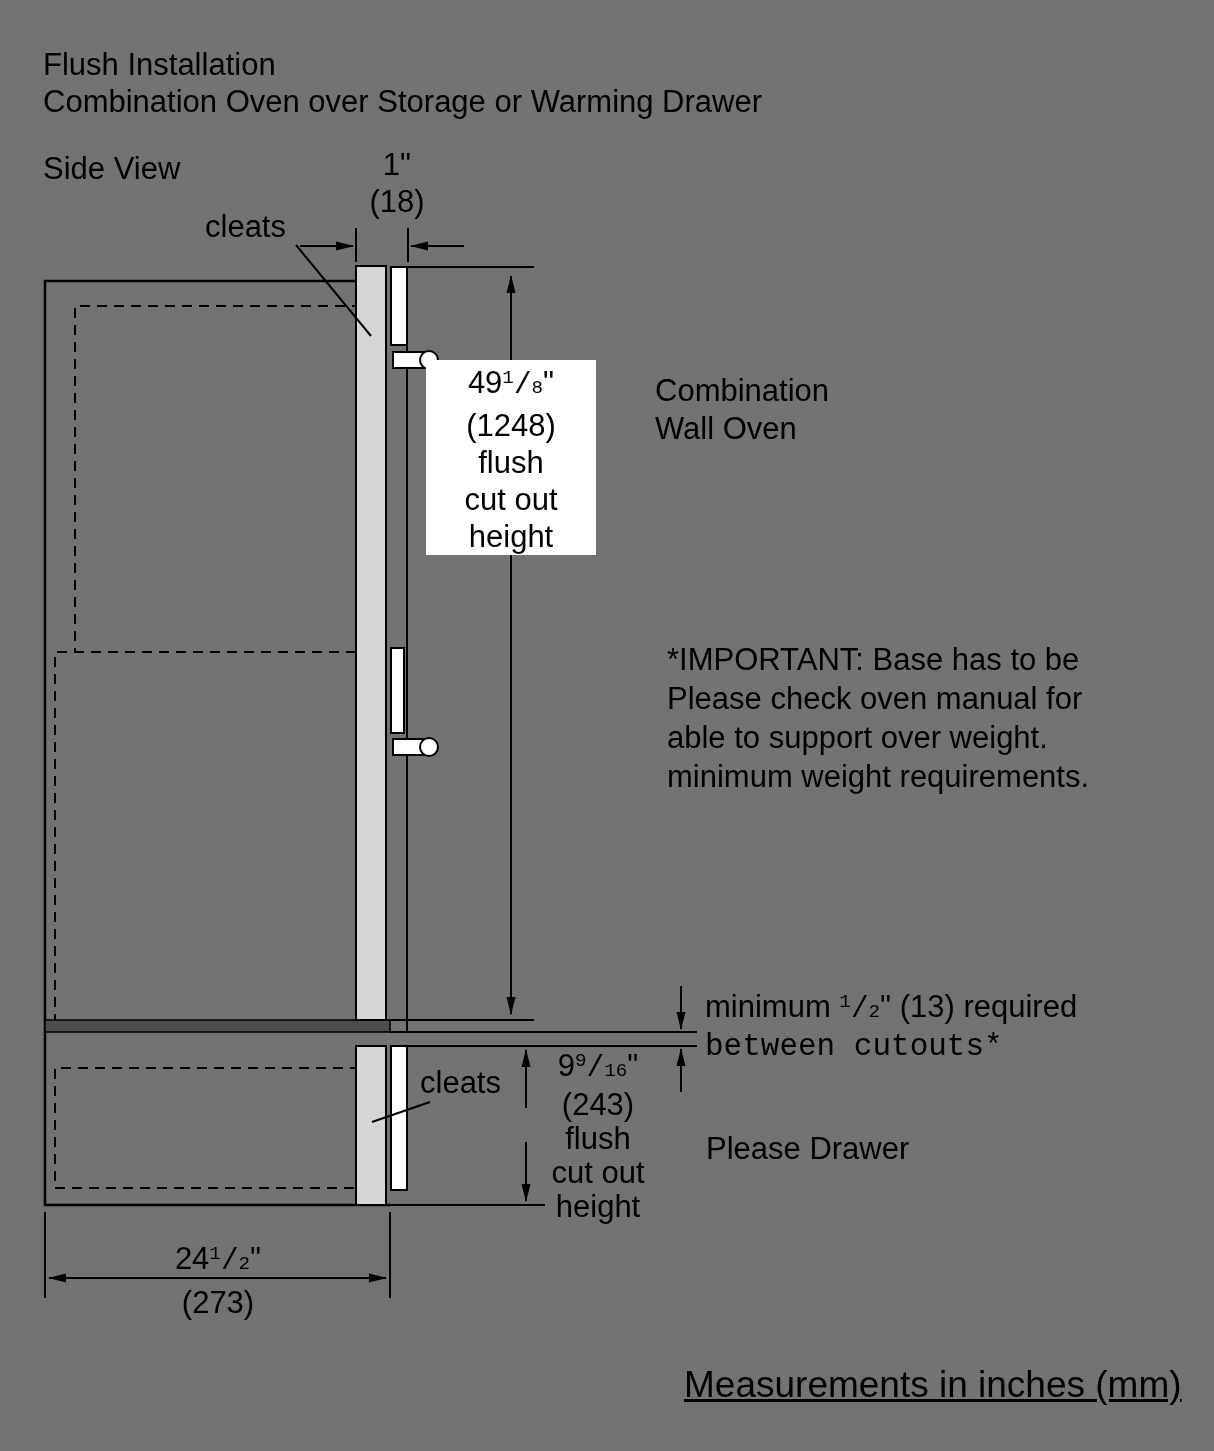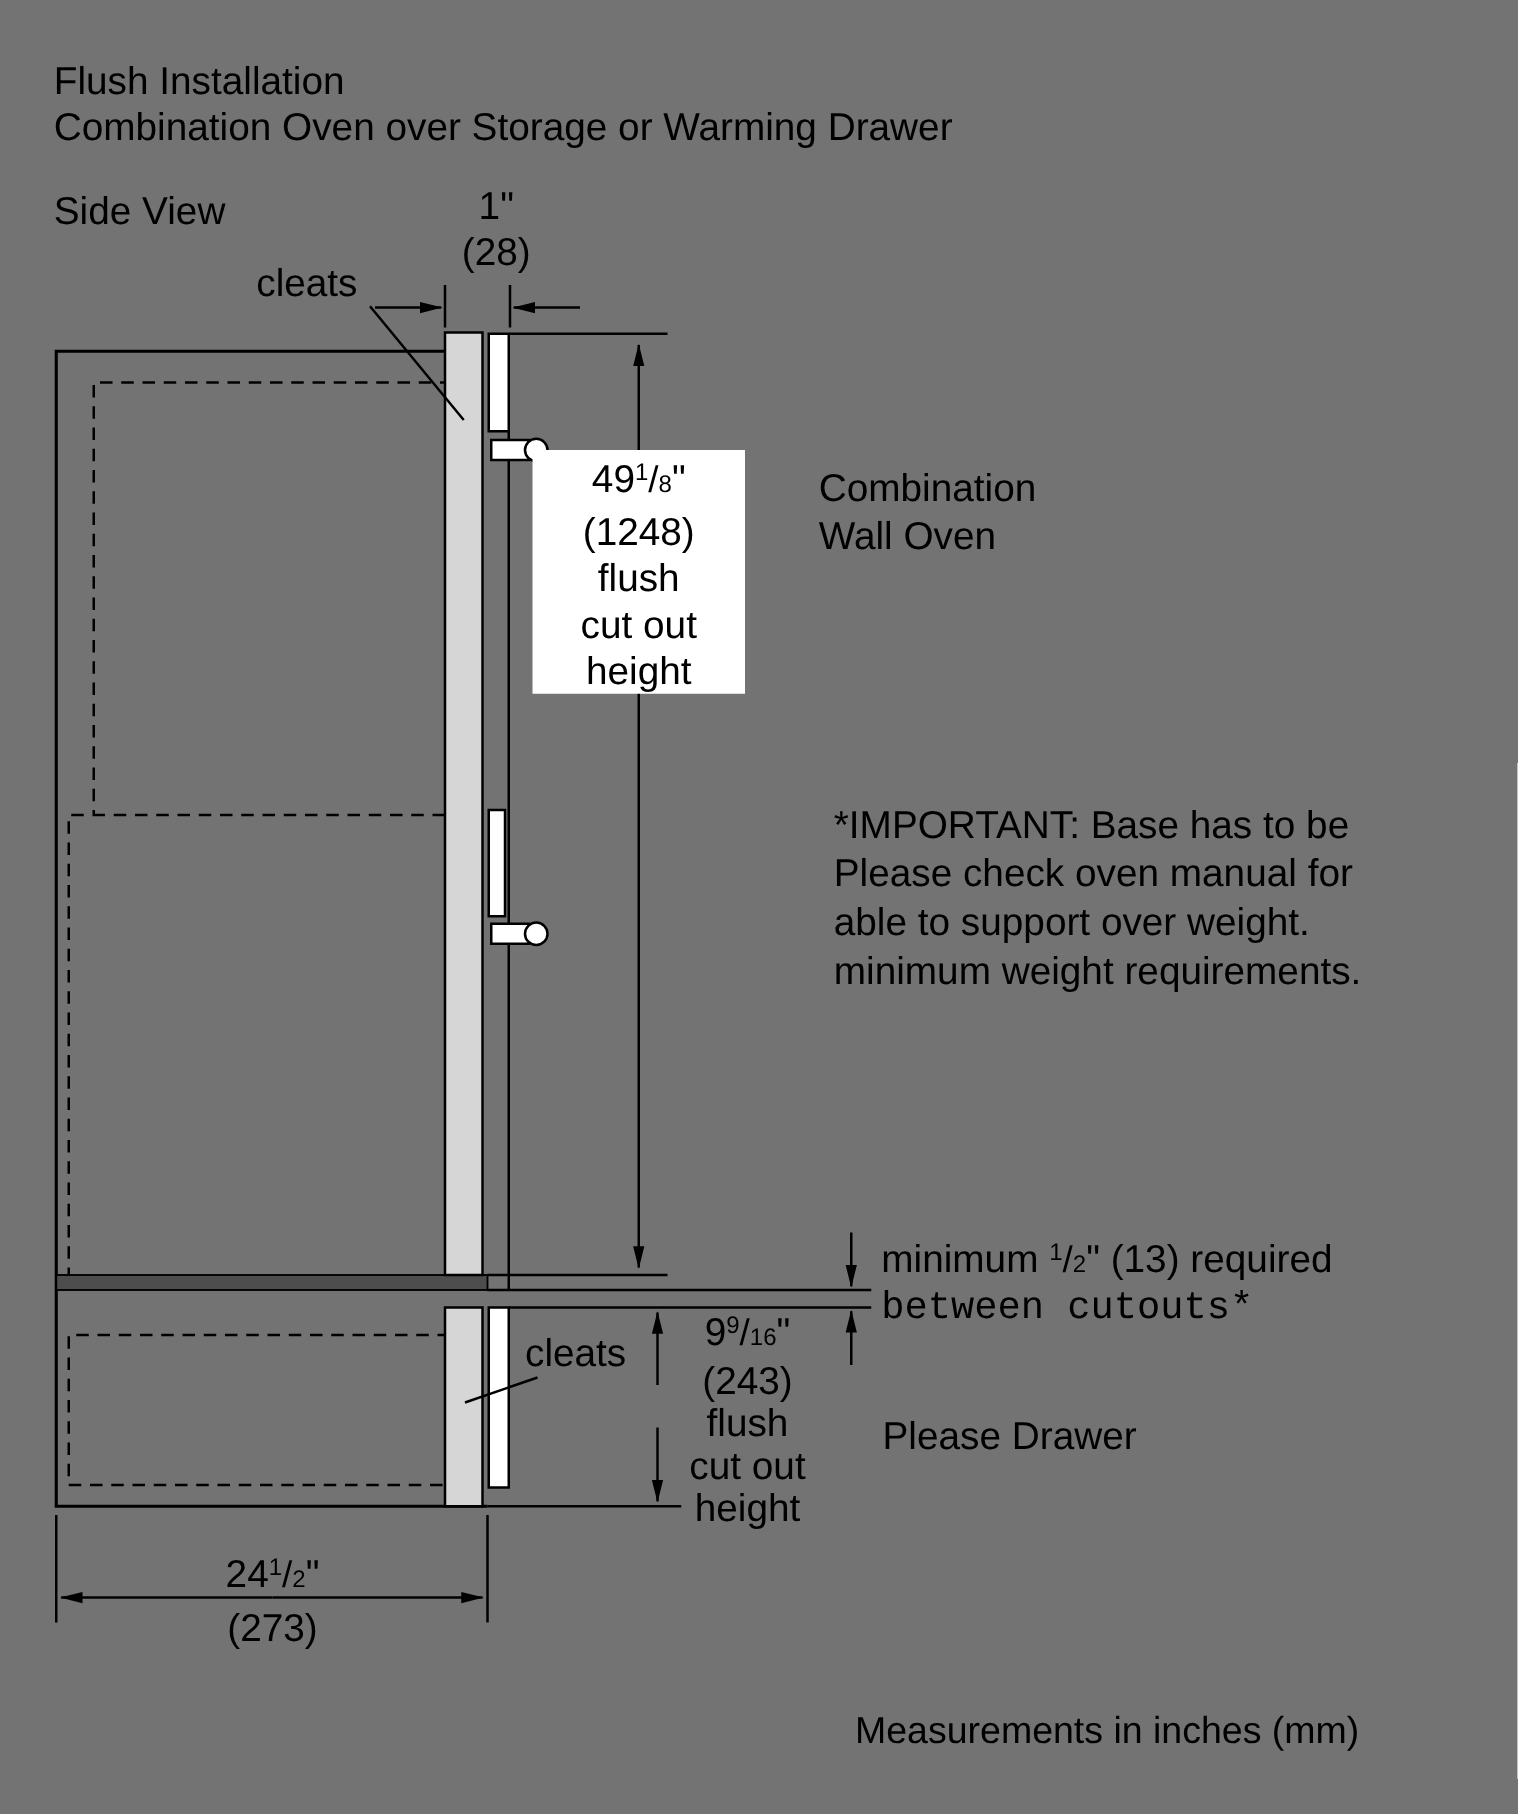--- a/index.html
+++ b/index.html
@@ -6,22 +6,22 @@
   .canvas{
     position:relative;width:1214px;height:1451px;background:#737373;
     font-family:"Liberation Sans",sans-serif;color:#000;overflow:hidden;
   }
   svg.lines{position:absolute;left:0;top:0;}
   .t{position:absolute;white-space:nowrap;font-size:31px;line-height:37px;color:#000;}
   .center{text-align:center;}
   .whitebg{background:#ffffff;}
   .small-lh{line-height:34px;}
   .para{line-height:39px;}
-  .footer{font-size:30px;}
-  .fr{display:inline-block;}
+  .footer{font-size:37px;text-decoration:underline;}
+  .fr{display:inline-block;font-family:Liberation Mono, monospace;}
   .fn{font-size:0.62em;vertical-align:0.5em;}
   .fs{font-size:0.95em;}
   .fd{font-size:0.62em;vertical-align:-0.02em;}
 </style>
 </head>
 <body>
 
 <div class="canvas">
 
   <svg class="lines" width="1214" height="1451" viewBox="0 0 1214 1451">
@@ -83,21 +83,21 @@
 
   <div class="t" style="left:43px;top:46px;">
     <div>Flush Installation</div>
     <div>Combination Oven over Storage or Warming Drawer</div>
   </div>
 
   <div class="t" style="left:43px;top:150px;">Side View</div>
 
   <div class="t center" style="left:330px;top:146px;width:134px;">
     <div><span>1</span><span>"</span></div>
-    <div>(28)</div>
+    <div>(18)</div>
   </div>
 
   <div class="t" style="left:205px;top:208px;">cleats</div>
 
   <div class="t center whitebg" style="left:426px;top:360px;width:170px;">
     <div><span>49</span><span class="fr"><span class="fn">1</span><span class="fs">/</span><span class="fd">8</span></span><span>"</span></div>
     <div>(1248)</div>
     <div>flush</div>
     <div>cut out</div>
     <div>height</div>

